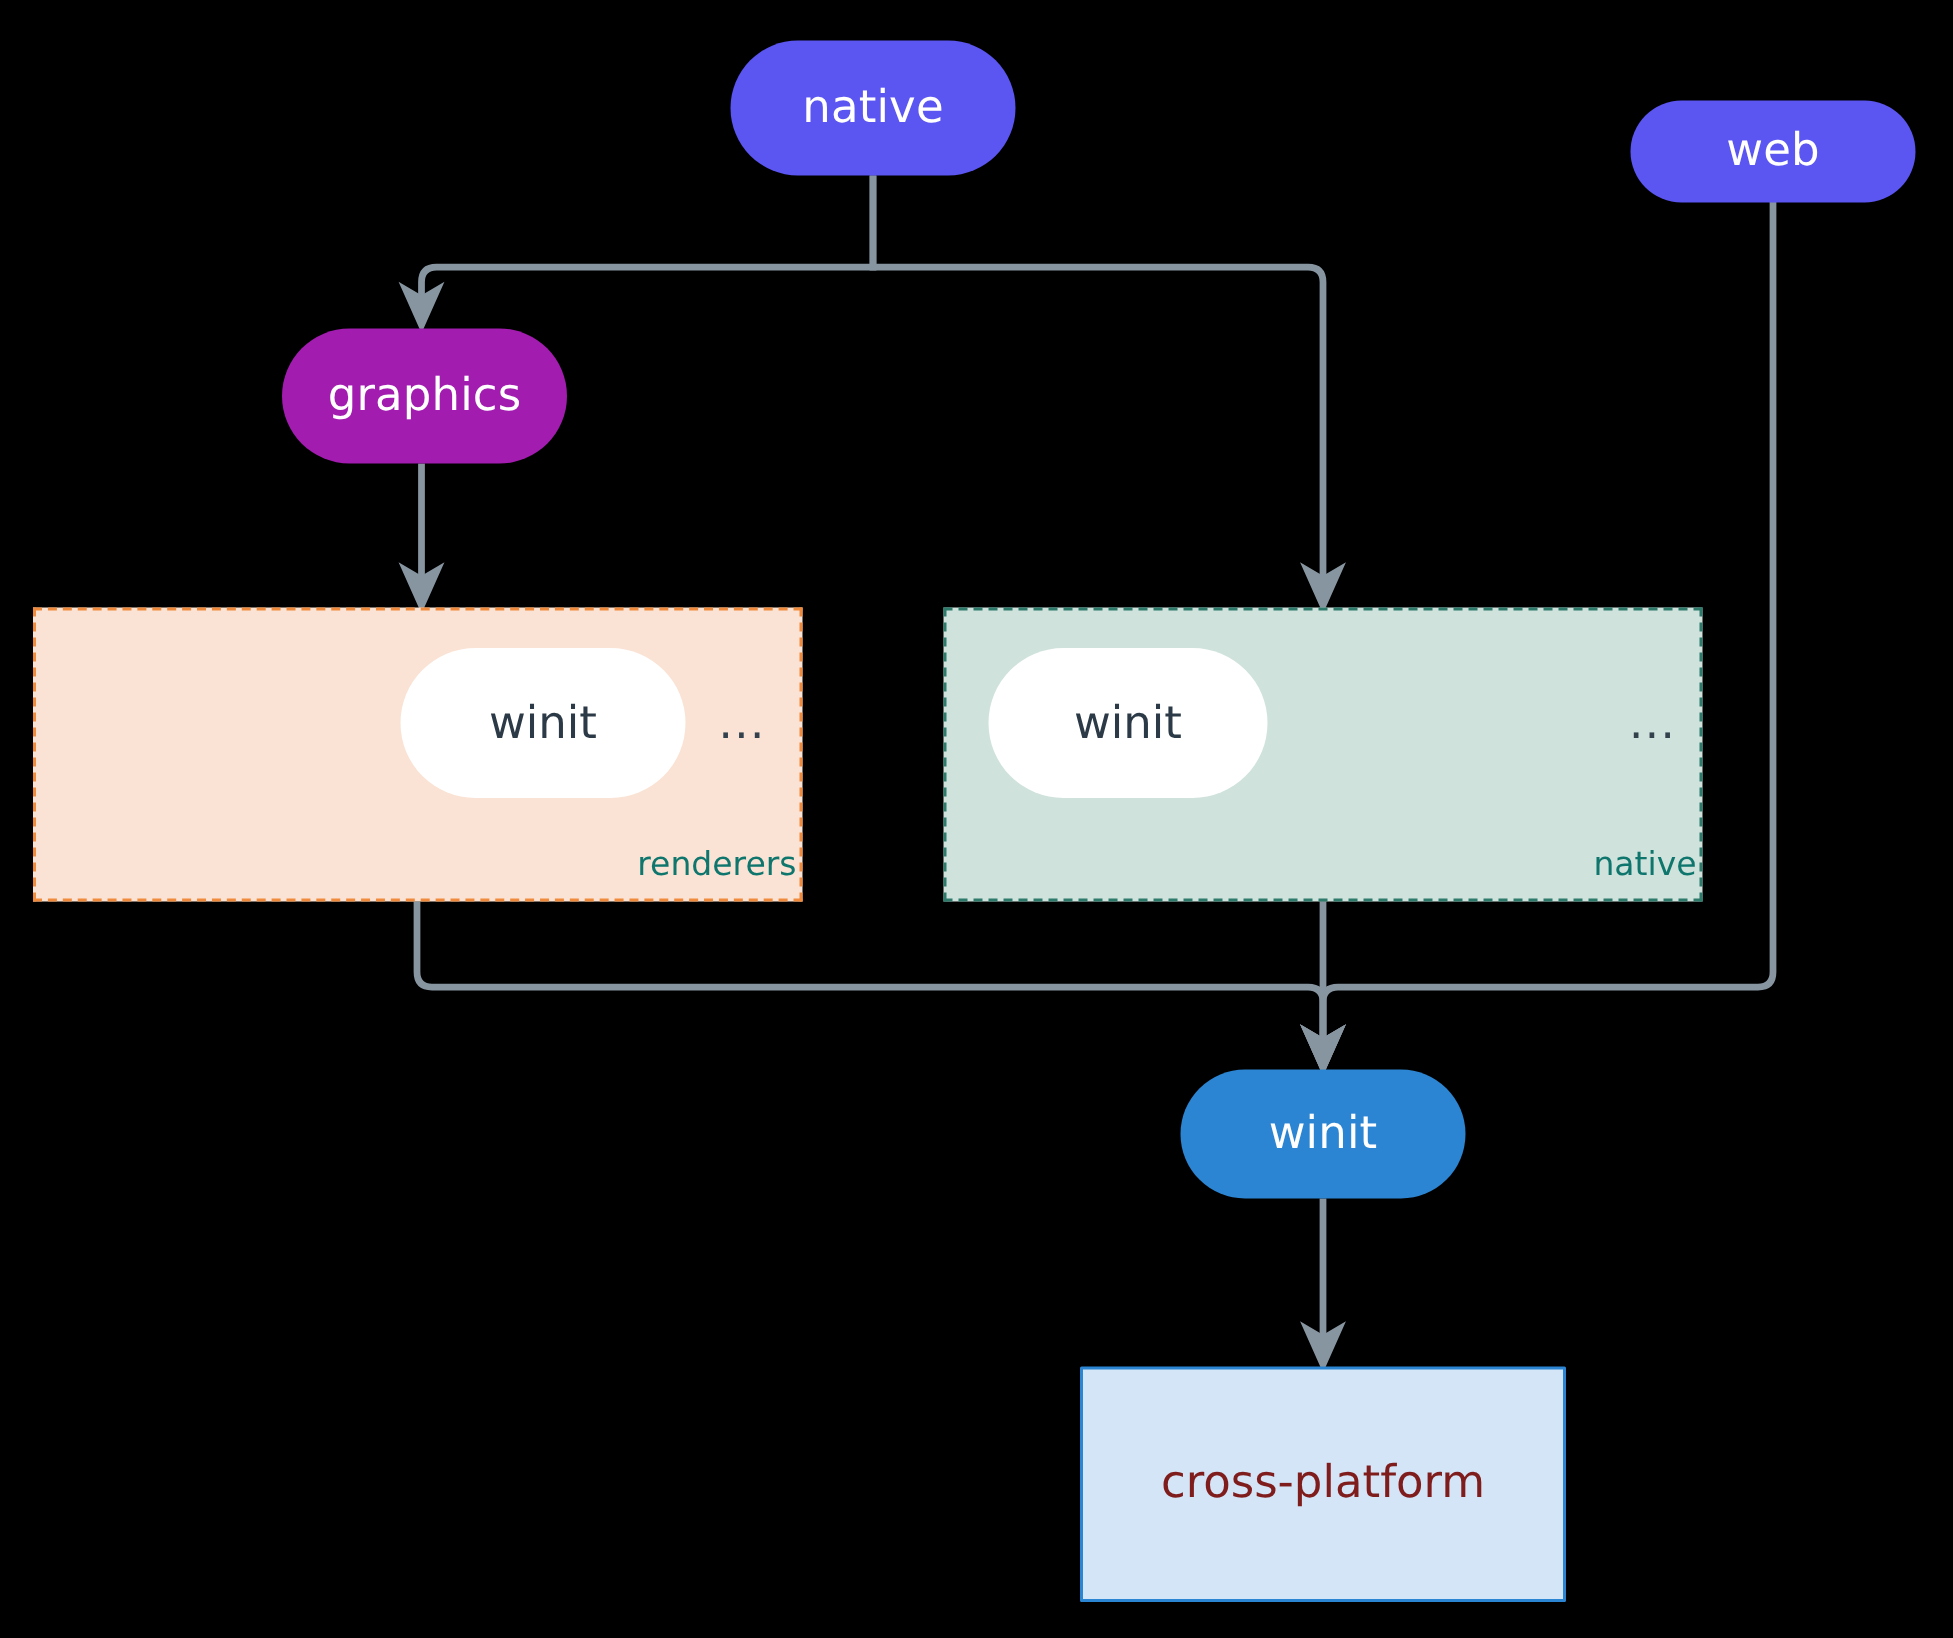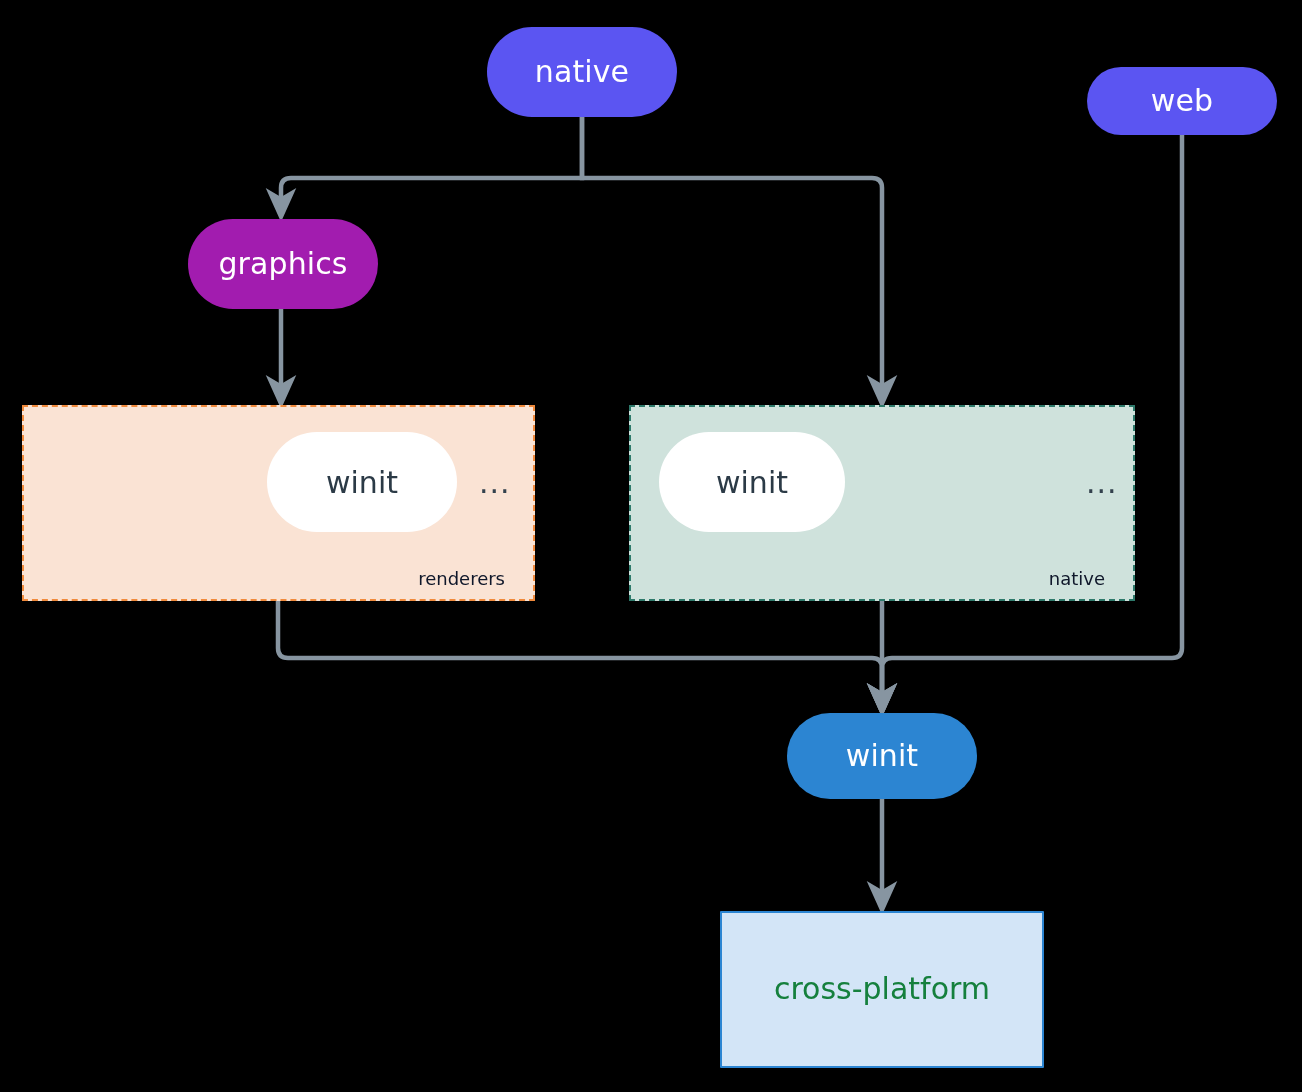--- a/index.html
+++ b/index.html
@@ -83,24 +83,24 @@
     border: 2px dashed #F08A3C;
   }
   .group-shells {
     left: 629px; top: 405px;
     width: 506px; height: 196px;
     background: #CFE2DC;
     border: 2px dashed #2E7A6B;
   }
   .group-label {
     position: absolute;
-    right: 28px;
+    right: 2px;
     bottom: 10px;
-    font-size: 18px;
-    color: #0f172a;
+    font-size: 22px;
+    color: #0f766e;
   }
 
   .subpill {
     position: absolute;
     box-sizing: border-box;
     display: flex;
     align-items: center;
     justify-content: center;
     background: #FFFFFF;
     border-radius: 999px;
@@ -121,21 +121,21 @@
   }
   .group-renderers .ellipsis { left: 455px; }
   .group-shells   .ellipsis { left: 455px; }
 
   
   .rect-app {
     left: 720px;  top: 911px;
     width: 324px; height: 157px;
     background: #D3E5F7;
     border: 2px solid #2C85D2;
-    color: #15803d;
+    color: #7f1d1d;
     font-size: 30px;
     border-radius: 1px;
   }
   .rect-app .line { display: block; }
 </style>
 </head>
 <body>
 
 <div id="stage">
 

